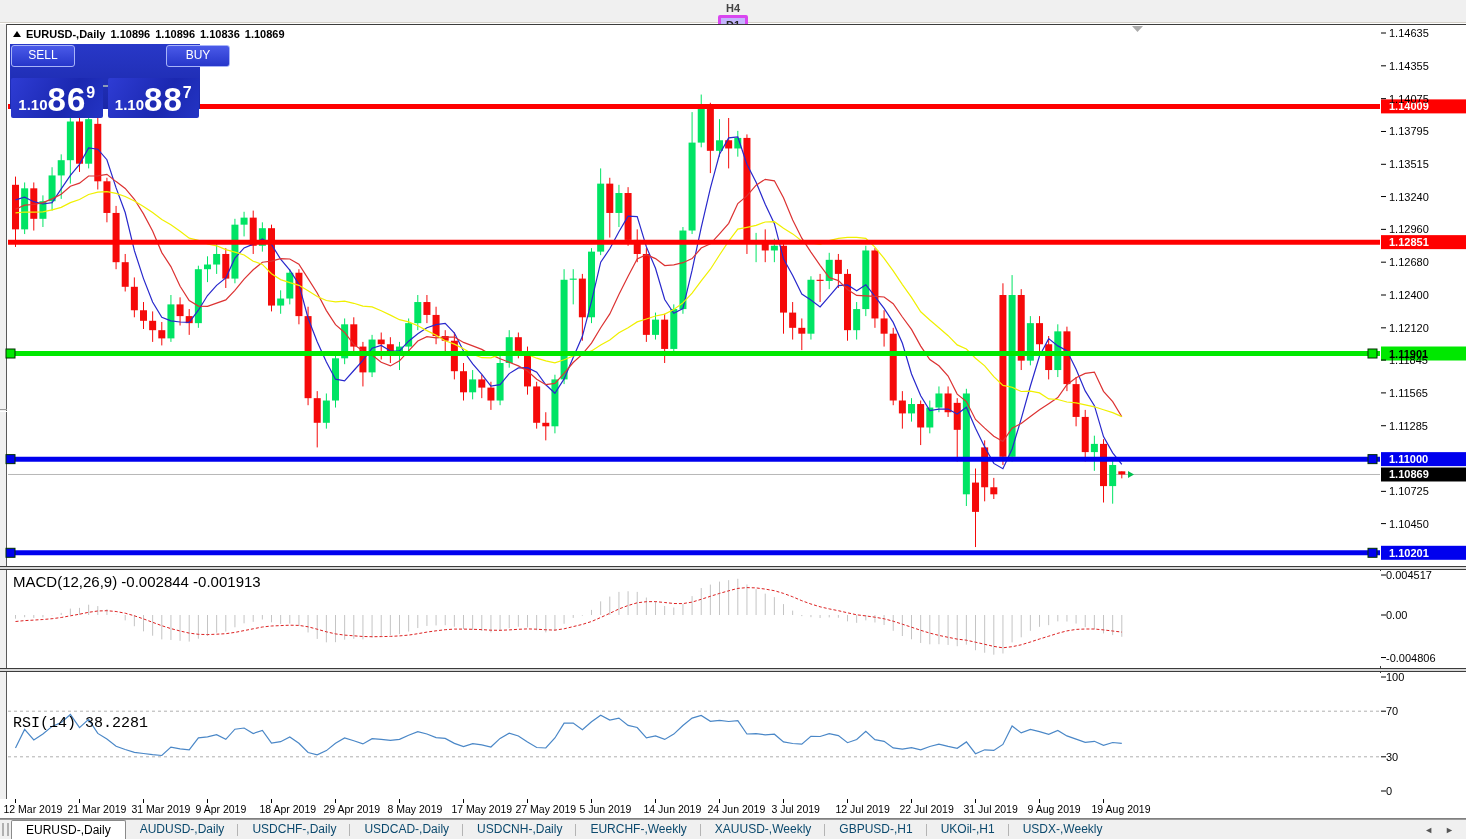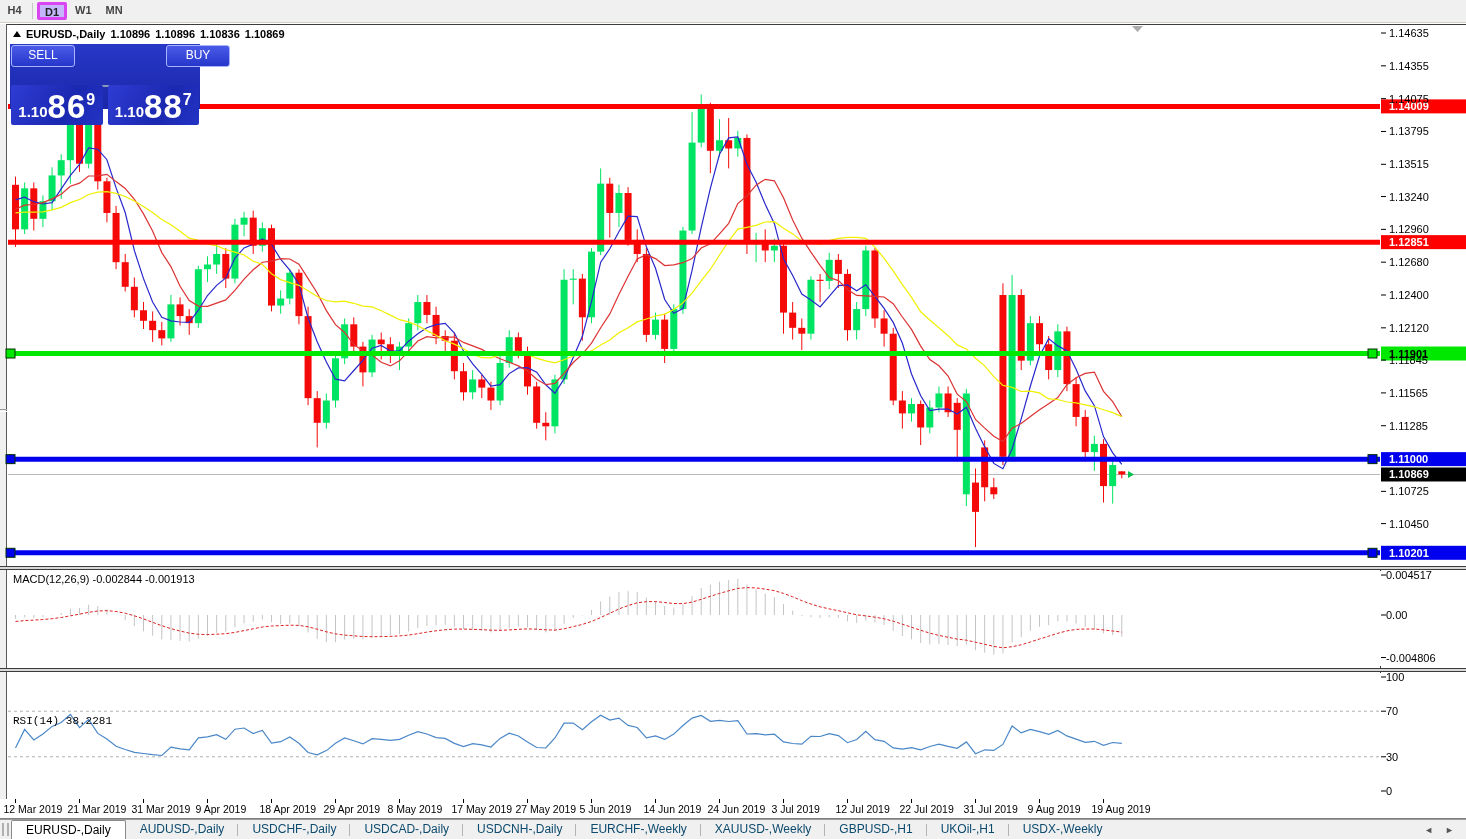--- a/index.html
+++ b/index.html
@@ -2,21 +2,21 @@
 <html><head>
 <meta charset="utf-8">
 <style>
   * { margin:0; padding:0; box-sizing:border-box; }
   html,body { width:1466px; height:839px; overflow:hidden; background:#fff;
     font-family:"Liberation Sans", sans-serif; }
   #stage { position:absolute; left:0; top:0; width:1466px; height:839px; }
 
   
   #toolbar { position:absolute; left:0; top:0; width:1466px; height:23px;
-    background:#f0f0f0; border-bottom:1px solid #d4d0c8; display:flex; align-items:center; }
+    background:#f0f0f0; border-bottom:1px solid #d4d0c8; display:flex; align-items:center;flex-direction:column; }
   .tfbtn { height:18px; min-width:27px; margin:0 1px; padding:1px 5px 0 5px; font-size:11px; font-weight:bold;
     color:#444; text-align:center; border:1px solid transparent; border-radius:2px; cursor:default; }
   .tfbtn.active { background:#c4b5fd; border:3px solid #d946ef; color:#222; }
   .tfsep { width:1px; height:16px; background:#c8c8c8; margin:0 3px; }
 
   
   #left-edge { position:absolute; left:0; top:24px; width:7px; height:794px; background:#f0f0f0;
     border-right:1px solid #5a5a5a; }
   #left-edge .notch { position:absolute; left:0; top:385px; width:7px; height:3px;
     border-top:1px solid #999; border-bottom:1px solid #fff; }
@@ -36,29 +36,29 @@
   #trade-panel { position:absolute; left:10px; top:44px; width:190px; height:65px;
     background:linear-gradient(#2838c8,#1a27a8); padding:1px; }
   #tp-row1 { display:flex; height:22px; gap:2px; }
   .tp-btn { flex:0 0 64px; border:1px solid #a8b4f8; border-radius:3px; color:#fff; font-size:12px;
     background:linear-gradient(#4a5ae8,#2636ca); text-align:center; line-height:19px; cursor:pointer; }
   #tp-spin { flex:1; display:flex; background:#fff; border:1px solid #8c9ab8;margin-top:40px; }
   .spin-btn { width:18px; background:linear-gradient(#fdfdfd,#d4d4d4); border:1px solid #a0a8b8;
     font-size:7px; color:#445; text-align:center; line-height:18px; cursor:pointer; }
   #vol-input { width:49px; border:none; outline:none; font-size:13px; text-align:right; padding:0 4px;
     font-family:"Liberation Sans",sans-serif; }
-  #tp-row2 { display:flex; height:40px; gap:5px; margin-top:18px; }
+  #tp-row2 { display:flex; height:40px; gap:5px; margin-top:11px; }
   .price-big { flex:1; border-radius:2px; background:linear-gradient(120deg,#2e3cd4,#1b28b0 60%,#2334c4);
     color:#fff; display:flex; align-items:flex-end; justify-content:center; padding-bottom:2px; cursor:pointer; }
   .price-big .pfx { font-size:15px; font-weight:bold; margin-bottom:3px; }
   .price-big .big { font-size:33px; font-weight:bold; line-height:33px; letter-spacing:1px;text-align:center; }
   .price-big .sup { font-size:16px; font-weight:bold; margin-bottom:14px; }
 
   
-  .pane-label { position:absolute; font-size:11px; color:#000; }
+  .pane-label { position:absolute; font-size:15px; color:#000; }
 
   
   #tabbar { position:absolute; left:0; top:819px; width:1466px; height:20px; background:#f0f0f0;
     border-top:1px solid #9a9a9a; display:flex; align-items:stretch; }
   #tab-grip { width:7px; border-left:2px solid #b0b0b0; border-right:2px solid #b0b0b0; margin:3px 2px; }
   .tab { padding:2px 14px 0 14px; font-size:12px; color:#0c4a6e; position:relative; cursor:pointer; white-space:nowrap; }
   .tab.active { background:#fff; border:1px solid #8a8a8a; border-bottom:none; color:#000; margin-top:0px;
     border-radius:2px 2px 0 0; }
   .tab:not(.active):not(:last-child)::after { content:""; position:absolute; right:0; top:4px; height:12px;
     width:1px; background:#b4b4b4; }

